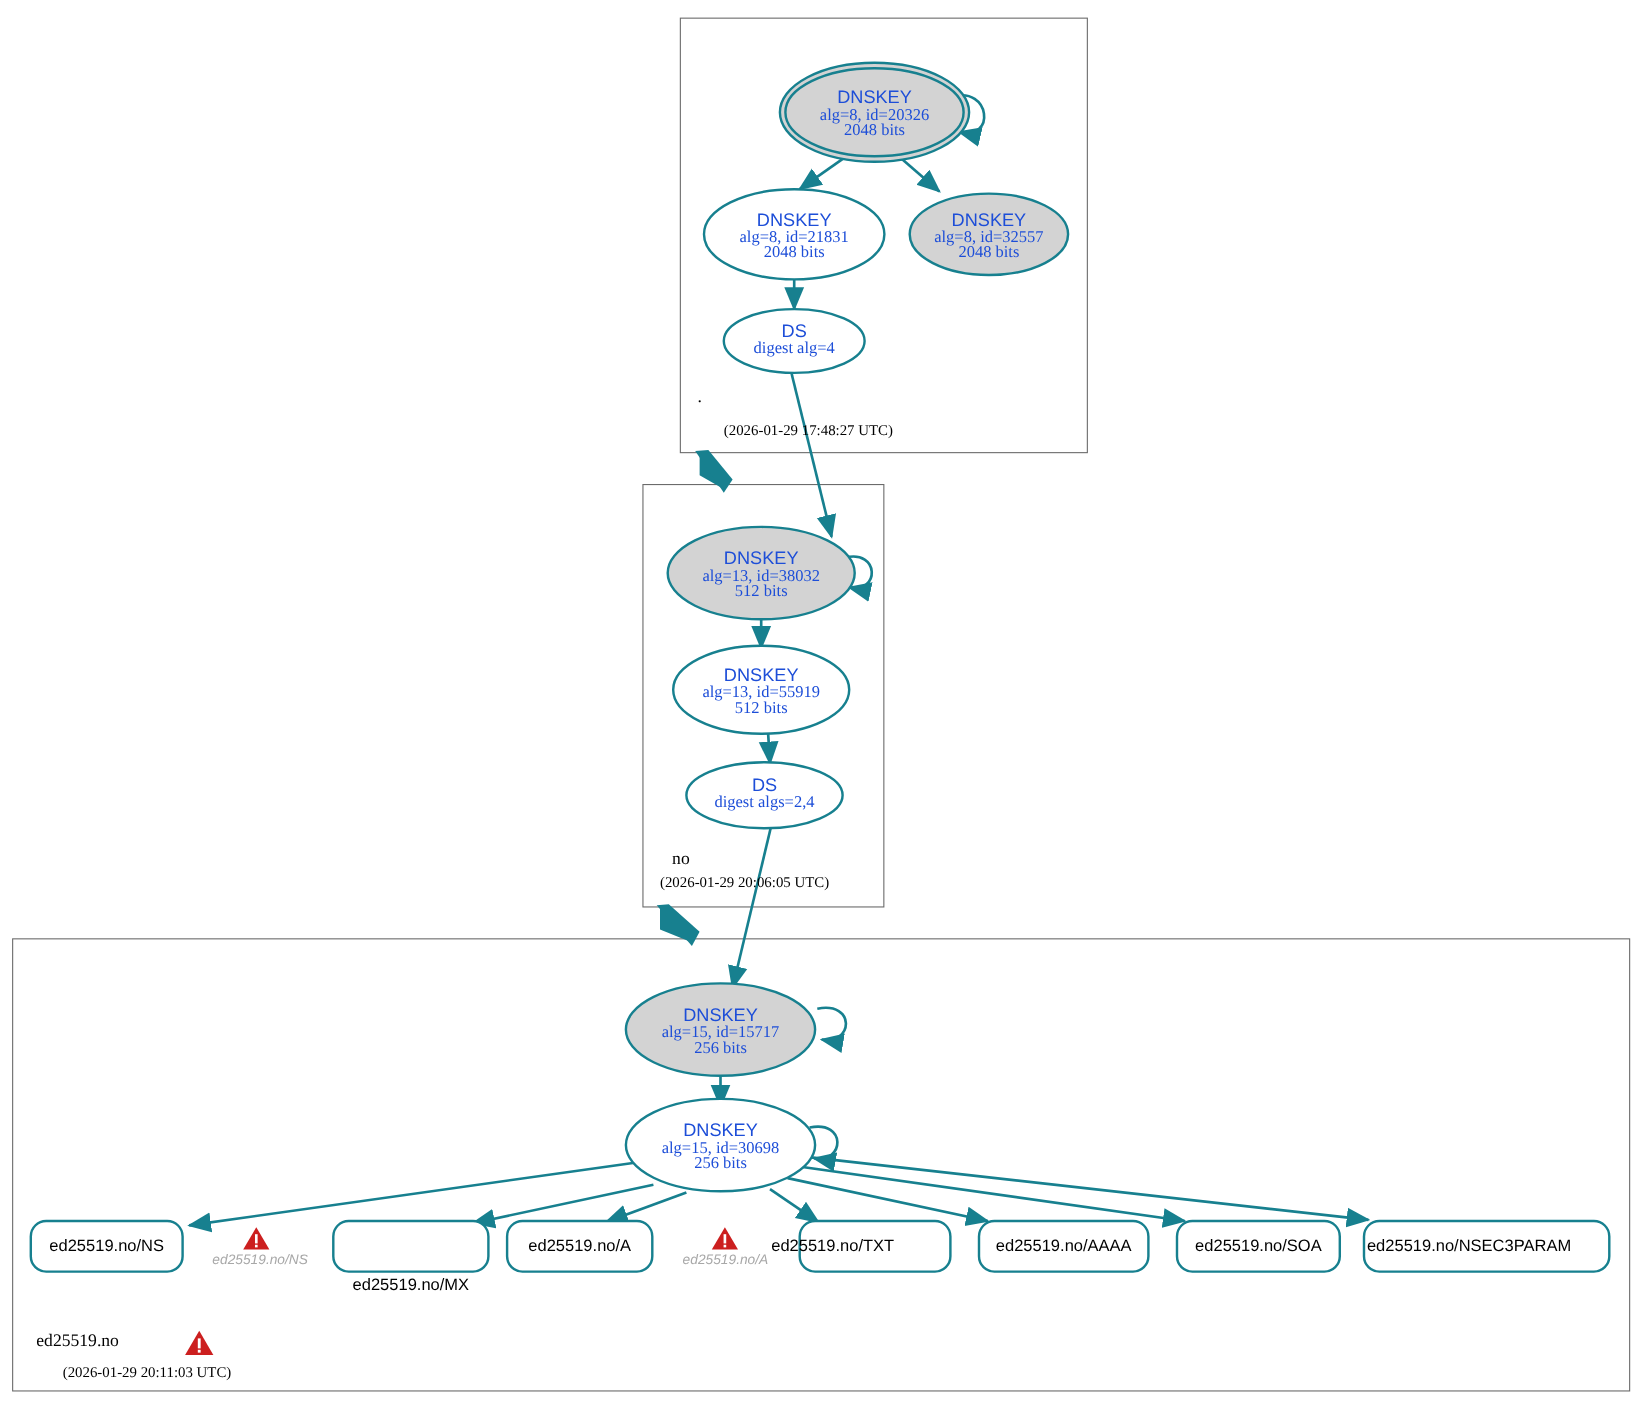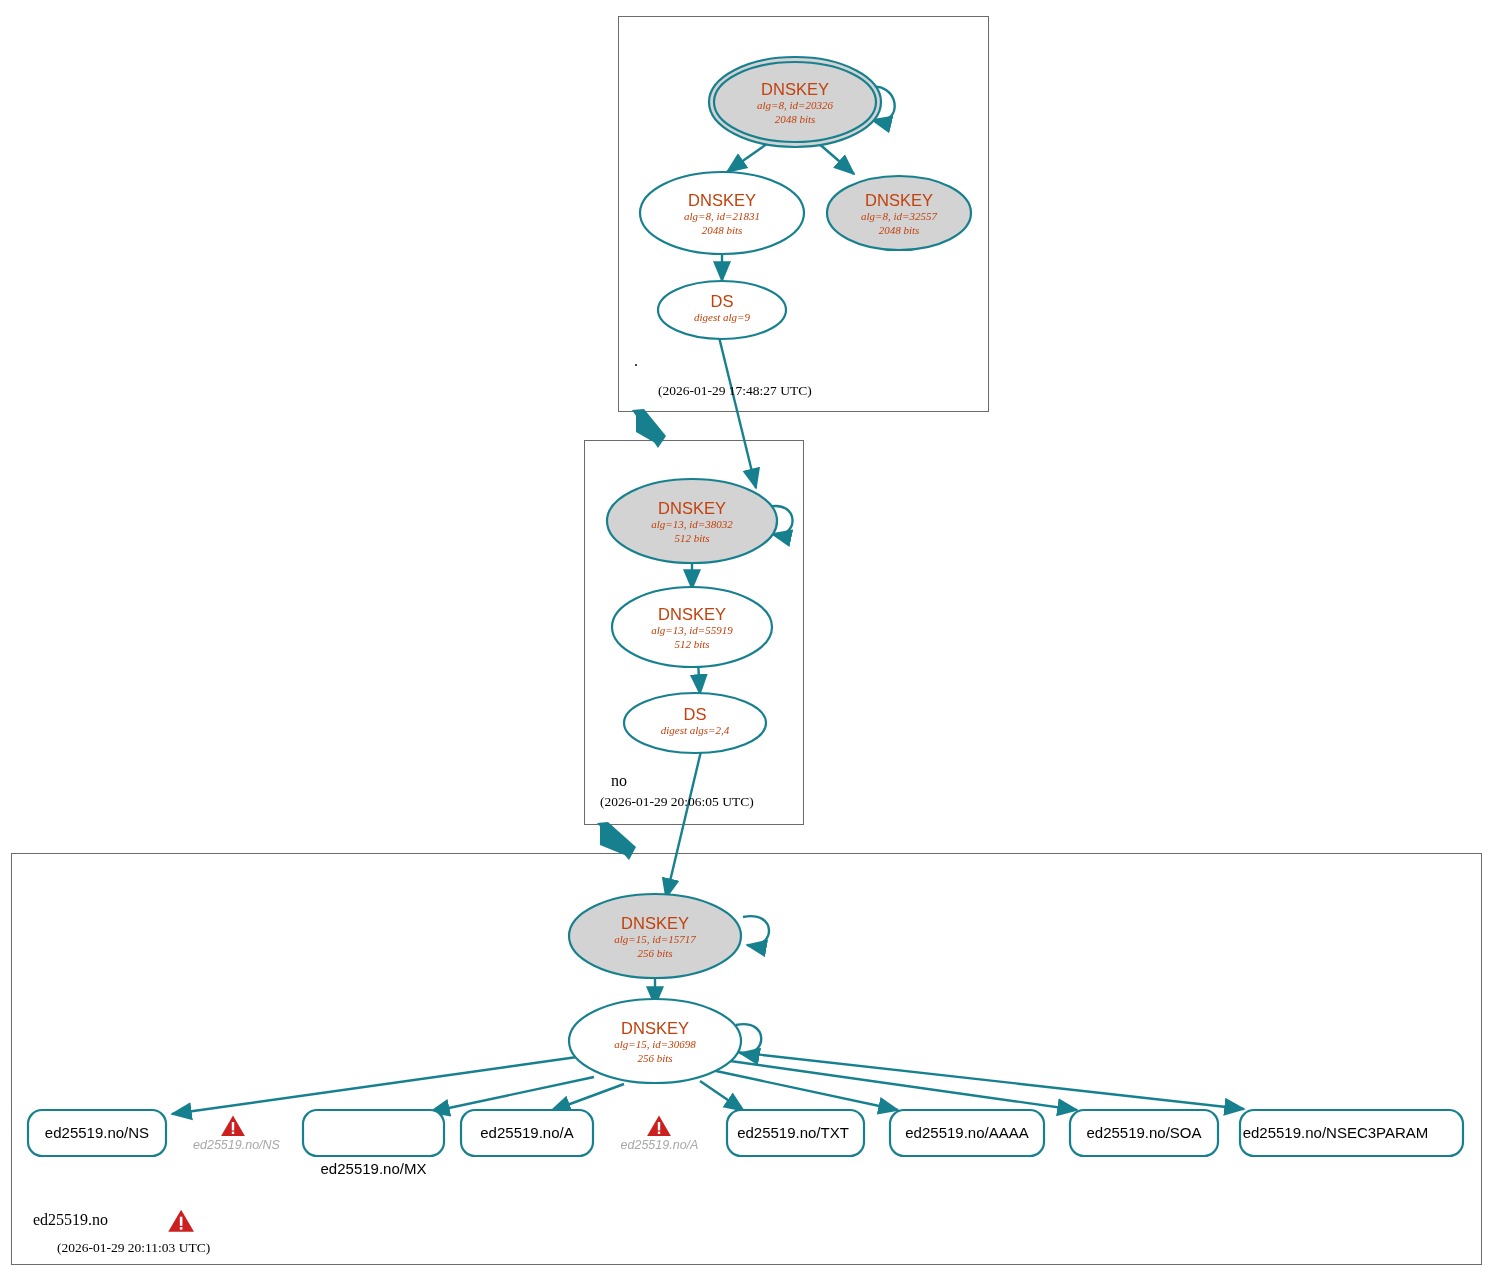--- a/index.html
+++ b/index.html
@@ -38,32 +38,31 @@
     font-size: 16px;
   }
   .zone-time {
     font-size: 13.5px;
   }
   .node-text {
     position: absolute;
     text-align: center;
     white-space: nowrap;
     pointer-events: none;
-    color: #c2410c;
+    color: #1d4ed8;
   }
   .nt-title {
     font-family: "Liberation Sans", sans-serif;
     font-size: 16.5px;
     line-height: 18px;
   }
   .nt-sub {
     font-family: "Liberation Serif", serif;
-    font-size: 11px;
+    font-size: 15px;
     line-height: 14px;
-    font-style: italic;
   }
   .rr-label {
     position: absolute;
     font-family: "Liberation Sans", sans-serif;
     font-size: 15px;
     color: #000000;
     white-space: nowrap;
     text-align: center;
   }
   .warn-label {
@@ -203,21 +202,21 @@
   </div>
 
   <div class="node-text" style="left:799px; top:191px; width:200px;">
     <div class="nt-title">DNSKEY</div>
     <div class="nt-sub">alg=8, id=32557</div>
     <div class="nt-sub">2048 bits</div>
   </div>
 
   <div class="node-text" style="left:622px; top:292px; width:200px;">
     <div class="nt-title">DS</div>
-    <div class="nt-sub">digest alg=9</div>
+    <div class="nt-sub">digest alg=4</div>
   </div>
 
   <div class="node-text" style="left:592px; top:499px; width:200px;">
     <div class="nt-title">DNSKEY</div>
     <div class="nt-sub">alg=13, id=38032</div>
     <div class="nt-sub">512 bits</div>
   </div>
 
   <div class="node-text" style="left:592px; top:605px; width:200px;">
     <div class="nt-title">DNSKEY</div>
@@ -238,21 +237,21 @@
 
   <div class="node-text" style="left:555px; top:1019px; width:200px;">
     <div class="nt-title">DNSKEY</div>
     <div class="nt-sub">alg=15, id=30698</div>
     <div class="nt-sub">256 bits</div>
   </div>
 
   <div class="rr-label" style="left:28px; top:1124px; width:138px;">ed25519.no/NS</div>
   <div class="rr-label" style="left:303px; top:1160px; width:141px;">ed25519.no/MX</div>
   <div class="rr-label" style="left:461px; top:1124px; width:132px;">ed25519.no/A</div>
-  <div class="rr-label" style="left:730px; top:1124px; width:126px;">ed25519.no/TXT</div>
+  <div class="rr-label" style="left:694px; top:1124px; width:126px;">ed25519.no/TXT</div>
   <div class="rr-label" style="left:890px; top:1124px; width:154px;">ed25519.no/AAAA</div>
   <div class="rr-label" style="left:1070px; top:1124px; width:148px;">ed25519.no/SOA</div>
   <div class="rr-label" style="left:1240px; top:1124px; width:191px;">ed25519.no/NSEC3PARAM</div>
 
   <div class="warn-label" style="left:173px; top:1138px; width:127px;">ed25519.no/NS</div>
   <div class="warn-label" style="left:604px; top:1138px; width:111px;">ed25519.no/A</div>
 
   <div class="zone-label zone-name" style="left:634px; top:352px;">.</div>
   <div class="zone-label zone-time" style="left:658px; top:383px;">(2026-01-29 17:48:27 UTC)</div>
 

